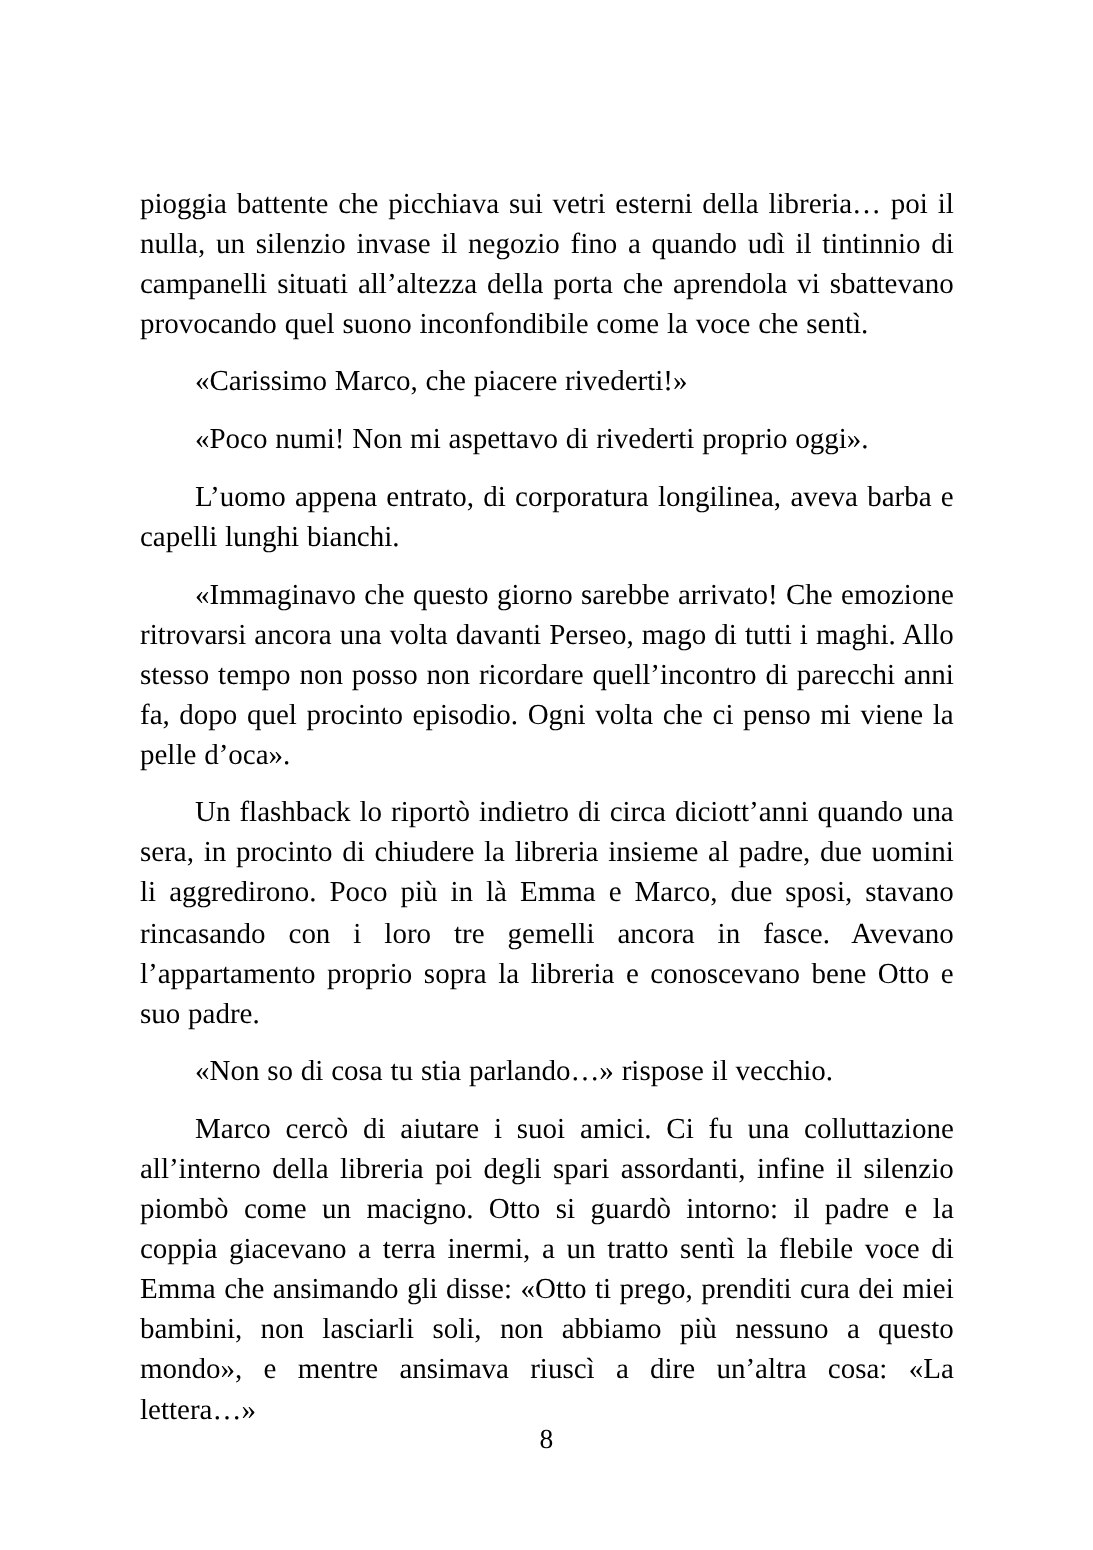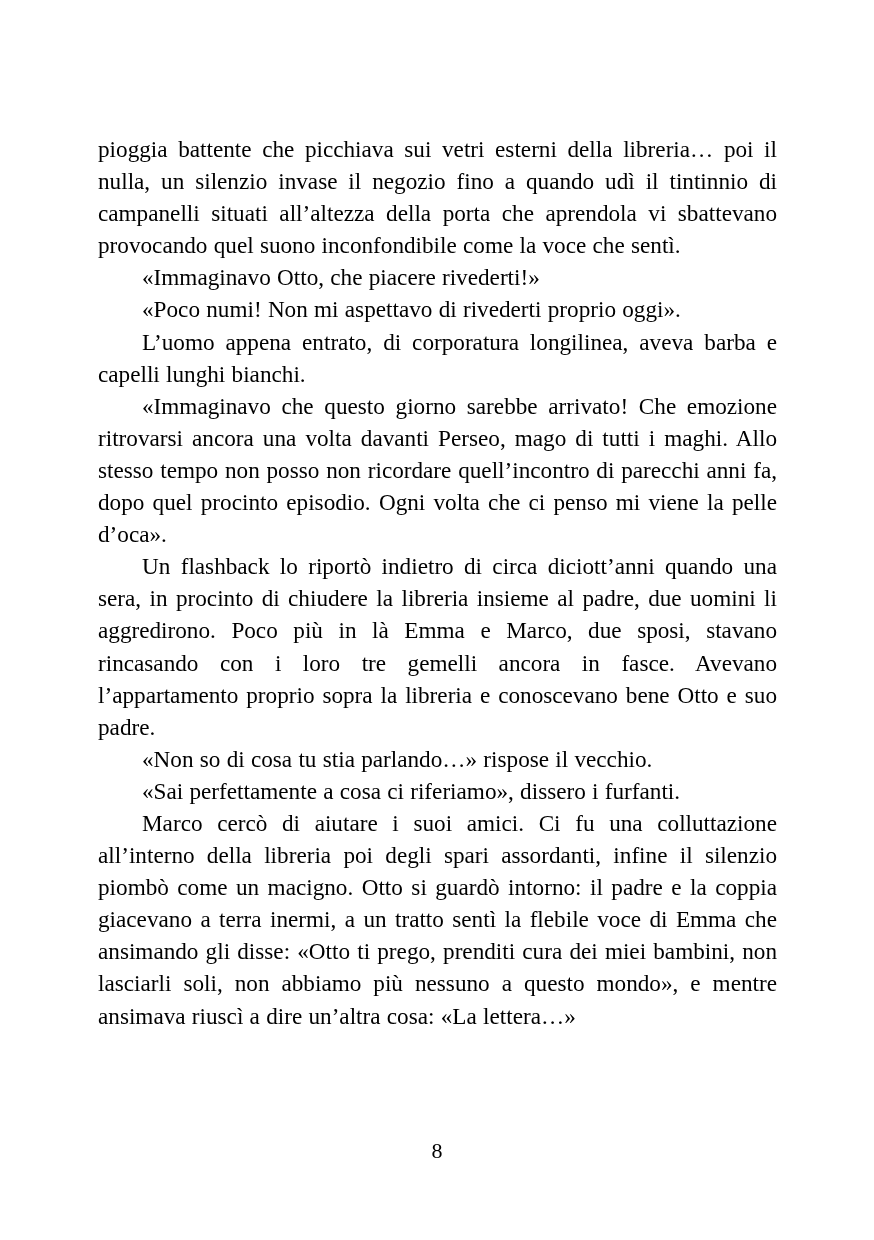--- a/index.html
+++ b/index.html
@@ -19,21 +19,21 @@
     overflow: hidden;
     box-sizing: border-box;
   }
   .text-block {
     position: absolute;
     left: 98px;
     top: 133px;
     width: 679px;
   }
   .para {
-    margin: 0;
+    margin: 14px;
     font-size: 23.2px;
     line-height: 32.1px;
     text-align: justify;
     text-justify: inter-word;
     hyphens: manual;
     -webkit-hyphens: manual;
     word-spacing: 0.02em;
     text-indent: 0;
   }
   .para.indented {
@@ -51,25 +51,24 @@
     font-family: "Liberation Serif", "DejaVu Serif", serif;
   }
 </style>
 </head>
 <body>
 
 <div class="page">
 
   <div class="text-block">
     <p class="para">pioggia battente che picchiava sui vetri esterni della libreria… poi il nulla, un silenzio invase il negozio fino a quando udì il tintinnio di campanelli situati all’altezza della porta che aprendola vi sbattevano provocando quel suono inconfondibile come la voce che sentì.</p>
-    <p class="para indented">«Immaginavo Otto, che piacere rivederti!»</p>
+    <p class="para indented">«Carissimo Marco, che piacere rivederti!»</p>
     <p class="para indented">«Poco numi! Non mi aspettavo di rivederti proprio oggi».</p>
     <p class="para indented">L’uomo appena entrato, di corporatura longilinea, aveva barba e capelli lunghi bianchi.</p>
     <p class="para indented">«Immaginavo che questo giorno sarebbe arrivato! Che emozione ritrovarsi ancora una volta davanti Perseo, mago di tutti i maghi. Allo stesso tempo non posso non ricordare quell’incontro di parecchi anni fa, dopo quel procinto episodio. Ogni volta che ci penso mi viene la pelle d’oca».</p>
     <p class="para indented">Un flashback lo riportò indietro di circa diciott’anni quando una sera, in procinto di chiudere la libreria insieme al padre, due uomini li aggredirono. Poco più in là Emma e Marco, due sposi, stavano rincasando con i loro tre gemelli ancora in fasce. Avevano l’appartamento proprio sopra la libreria e conoscevano bene Otto e suo padre.</p>
     <p class="para indented">«Non so di cosa tu stia parlando…» rispose il vecchio.</p>
-    <p class="para indented">«Sai perfettamente a cosa ci riferiamo», dissero i furfanti.</p>
     <p class="para indented">Marco cercò di aiutare i suoi amici. Ci fu una colluttazione all’interno della libreria poi degli spari assordanti, infine il silenzio piombò come un macigno. Otto si guardò intorno: il padre e la coppia giacevano a terra inermi, a un tratto sentì la flebile voce di Emma che ansimando gli disse: «Otto ti prego, prenditi cura dei miei bambini, non lasciarli soli, non abbiamo più nessuno a questo mondo», e mentre ansimava riuscì a dire un’altra cosa: «La lettera…»</p>
   </div>
 
   <div class="folio">8</div>
 
 </div>
 
 </body></html>

